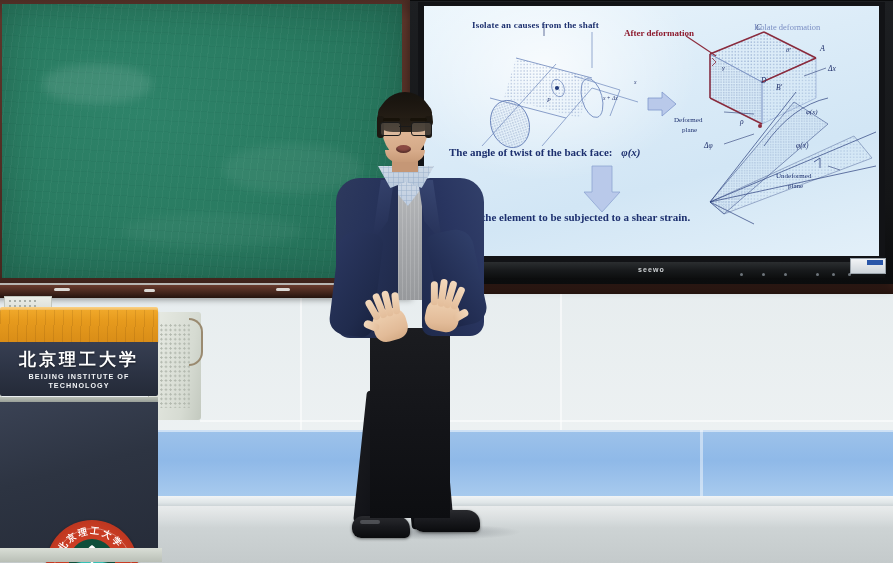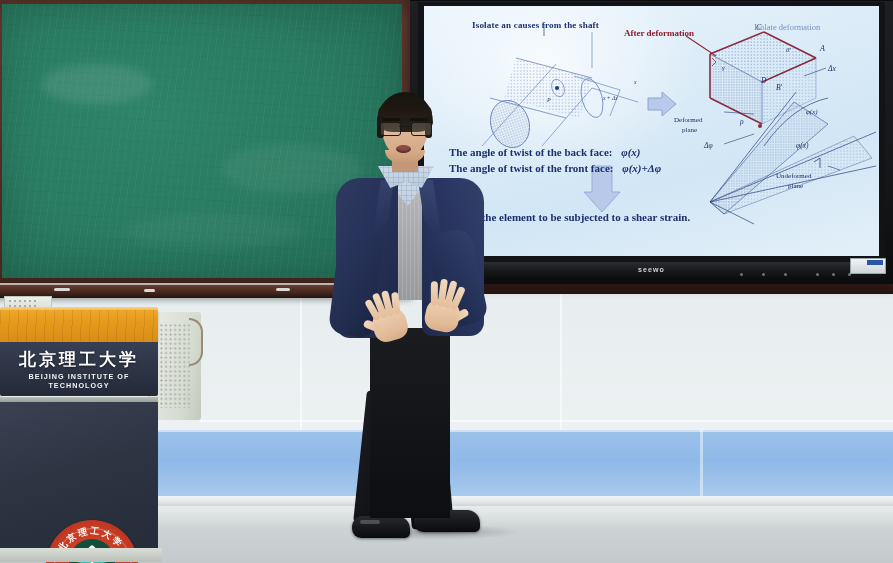--- a/index.html
+++ b/index.html
@@ -330,24 +330,20 @@
 
       <div class="slide-txt" style="left:250px;top:110px;font-size:7px;font-weight:400;">Deformed</div>
       <div class="slide-txt" style="left:258px;top:120px;font-size:7px;font-weight:400;">plane</div>
       <div class="slide-txt" style="left:352px;top:166px;font-size:7px;font-weight:400;">Undeformed</div>
       <div class="slide-txt" style="left:364px;top:176px;font-size:7px;font-weight:400;">plane</div>
 
       <div class="slide-txt t-line1">
         <span>The angle of twist of the back face:</span>
         <span style="padding-left:6px;font-style:italic;">φ(x)</span>
       </div>
-      <div class="slide-txt t-line2">
-        <span>The angle of twist of the front face:</span>
-        <span style="padding-left:6px;font-style:italic;">φ(x)+Δφ</span>
-      </div>
       <div class="slide-txt t-line3">causes the element to be subjected to a shear strain.</div>
     </div>
 
     <div class="iwb-bezel-bottom"></div>
     <div class="iwb-logo">seewo</div>
     <div class="iwb-btnrow">
       <span style="left:0;"></span>
         <span style="left:22px;"></span>
         <span style="left:44px;"></span>
       <span style="left:76px;"></span>

